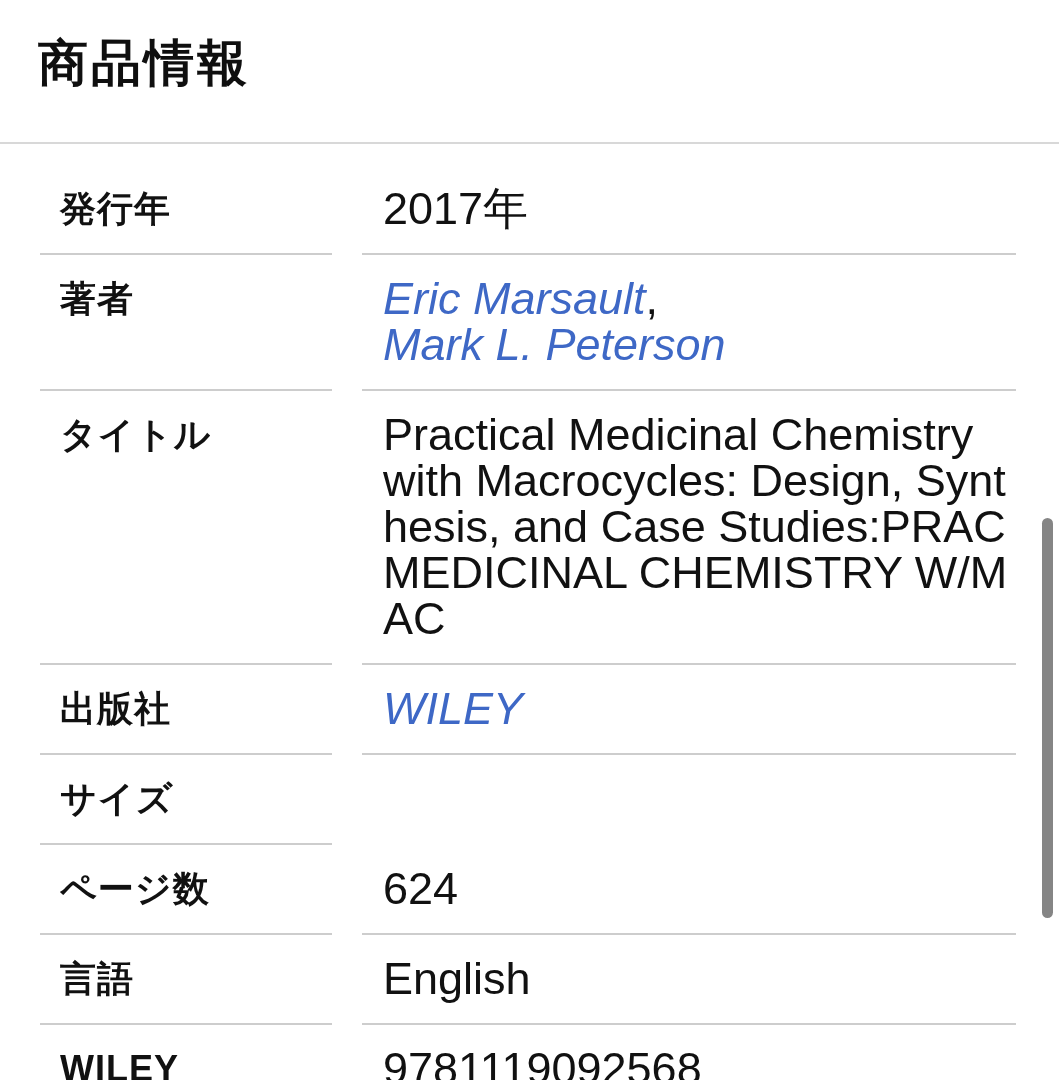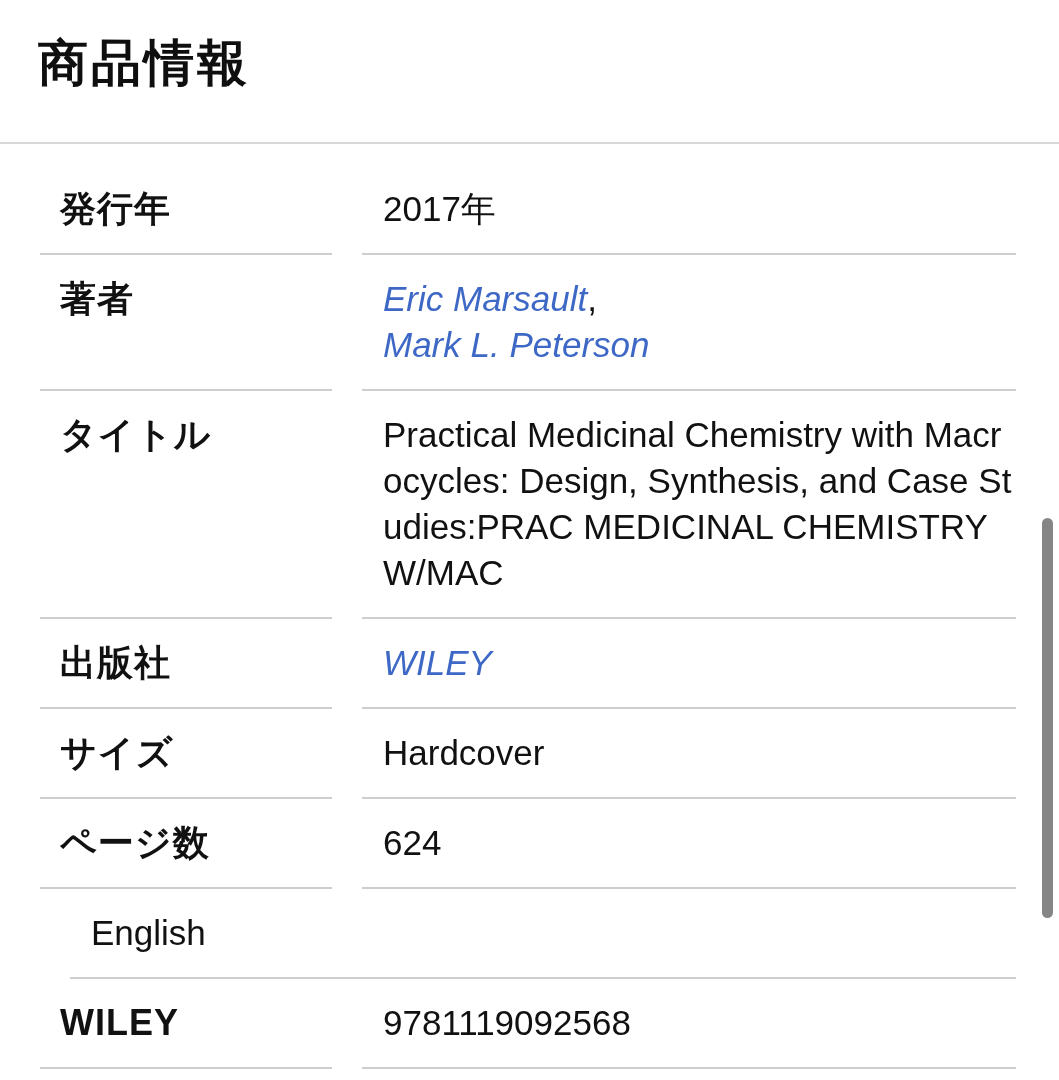--- a/index.html
+++ b/index.html
@@ -43,21 +43,21 @@
     padding-left: 20px;
     font-weight: bold;
     font-size: 36px;
     letter-spacing: 1px;
     flex: none;
   }
   .gap { width: 30px; flex: none; }
   .cell.value {
     flex: 1;
     padding-left: 21px;
-    font-size: 35px;
+    font-size: 45px;
   }
   .cell.value.wrap { word-break: break-all; }
   .link {
     color: var(--link);
     text-decoration: none;
     cursor: pointer;
     font-style: italic;
   }
   .sep { color: var(--text); }
 
@@ -103,30 +103,30 @@
 
     <div class="row">
       <div class="cell label">出版社</div>
       <div class="gap"></div>
       <div class="cell value"><a class="link">WILEY</a></div>
     </div>
 
     <div class="row">
       <div class="cell label">サイズ</div>
       <div class="gap"></div>
-      <div class="cell value">Hardcover</div>
     </div>
 
     <div class="row">
       <div class="cell label">ページ数</div>
       <div class="gap"></div>
       <div class="cell value">624</div>
     </div>
 
     <div class="row">
+      <div class="cell label">言語</div>
       <div class="gap"></div>
       <div class="cell value">English</div>
     </div>
 
     <div class="row">
       <div class="cell label">WILEY</div>
       <div class="gap"></div>
       <div class="cell value">9781119092568</div>
     </div>
 

